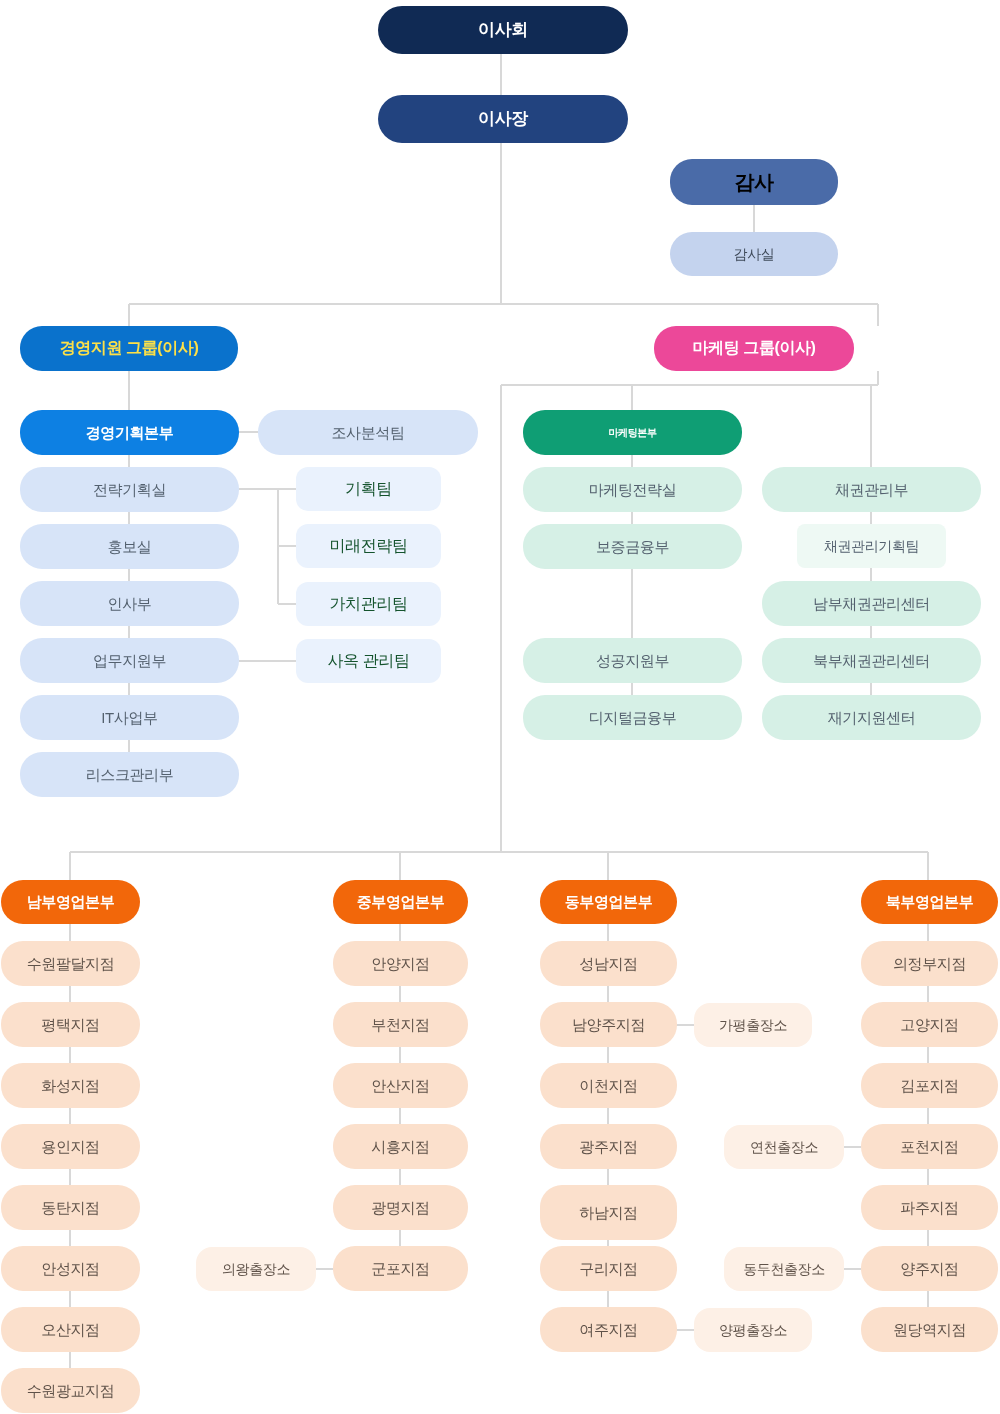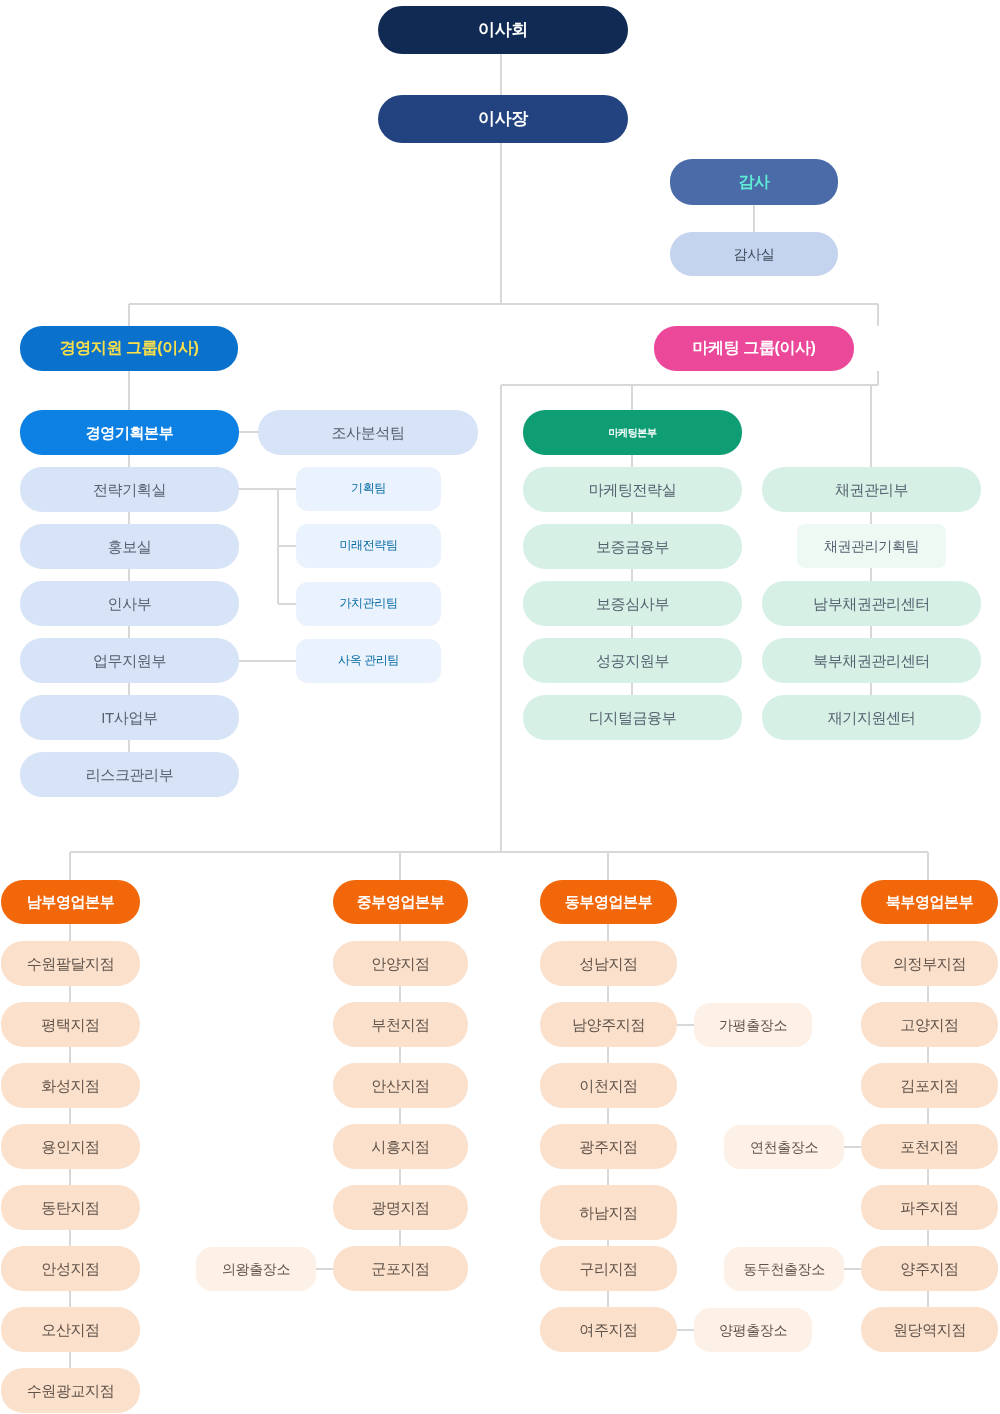--- a/index.html
+++ b/index.html
@@ -41,22 +41,22 @@
     background: #102a54; color: #ffffff;
     font-weight: bold; font-size: 17px;
     border-radius: 24px;
   }
   .lv-chair {            
     background: #22437f; color: #ffffff;
     font-weight: bold; font-size: 17px;
     border-radius: 24px;
   }
   .lv-audit {            
-    background: #4a6ba8; color: #5eead4;
-    font-weight: bold; font-size: 16px;
+    background: #4a6ba8; color: #000000;
+    font-weight: bold; font-size: 20px;
     border-radius: 22px;
     text-align: right;
   }
   .lv-audit-sub {        
     background: #c4d3ee; color: #3f4a5a;
     font-weight: normal; font-size: 14px;
     border-radius: 22px;
   }
   .lv-grp-blue {         
     background: #0a72cc; color: #fde047;
@@ -77,22 +77,22 @@
     background: #0f9e74; color: #ffffff;
     font-weight: bold; font-size: 10px;
     border-radius: 22px;
   }
   .lv-dept-blue {        
     background: #d7e4f8; color: #53606e;
     font-weight: normal; font-size: 15px;
     border-radius: 22px;
   }
   .lv-team-blue {        
-    background: #eaf2fd; color: #0369a1;
-    font-weight: normal; font-size: 12px;
+    background: #eaf2fd; color: #14532d;
+    font-weight: normal; font-size: 16px;
     border-radius: 12px;
   }
   .lv-dept-green {       
     background: #d6f0e6; color: #53606e;
     font-weight: normal; font-size: 15px;
     border-radius: 22px;
   }
   .lv-team-green {       
     background: #eef9f4; color: #53606e;
     font-weight: normal; font-size: 14px;
@@ -205,21 +205,20 @@
 
   <div class="node lv-team-blue" style="left:296px; top:467px; width:145px; height:44px;">기획팀</div>
   <div class="node lv-team-blue" style="left:296px; top:524px; width:145px; height:44px;">미래전략팀</div>
   <div class="node lv-team-blue" style="left:296px; top:582px; width:145px; height:44px;">가치관리팀</div>
   <div class="node lv-team-blue" style="left:296px; top:639px; width:145px; height:44px;">사옥 관리팀</div>
 
   <div class="node lv-hq-green" style="left:523px; top:410px; width:219px; height:45px;">마케팅본부</div>
 
   <div class="node lv-dept-green" style="left:523px; top:467px; width:219px; height:45px;">마케팅전략실</div>
   <div class="node lv-dept-green" style="left:523px; top:524px; width:219px; height:45px;">보증금융부</div>
-  <div class="node lv-dept-green" style="left:523px; top:581px; width:219px; height:45px;">보증심사부</div>
   <div class="node lv-dept-green" style="left:523px; top:638px; width:219px; height:45px;">성공지원부</div>
   <div class="node lv-dept-green" style="left:523px; top:695px; width:219px; height:45px;">디지털금융부</div>
 
   <div class="node lv-dept-green" style="left:762px; top:467px; width:219px; height:45px;">채권관리부</div>
   <div class="node lv-team-green" style="left:797px; top:524px; width:149px; height:44px;">채권관리기획팀</div>
   <div class="node lv-dept-green" style="left:762px; top:581px; width:219px; height:45px;">남부채권관리센터</div>
   <div class="node lv-dept-green" style="left:762px; top:638px; width:219px; height:45px;">북부채권관리센터</div>
   <div class="node lv-dept-green" style="left:762px; top:695px; width:219px; height:45px;">재기지원센터</div>
 
   <div class="node lv-sales-hq" style="left:1px; top:880px; width:139px; height:44px;">남부영업본부</div>

